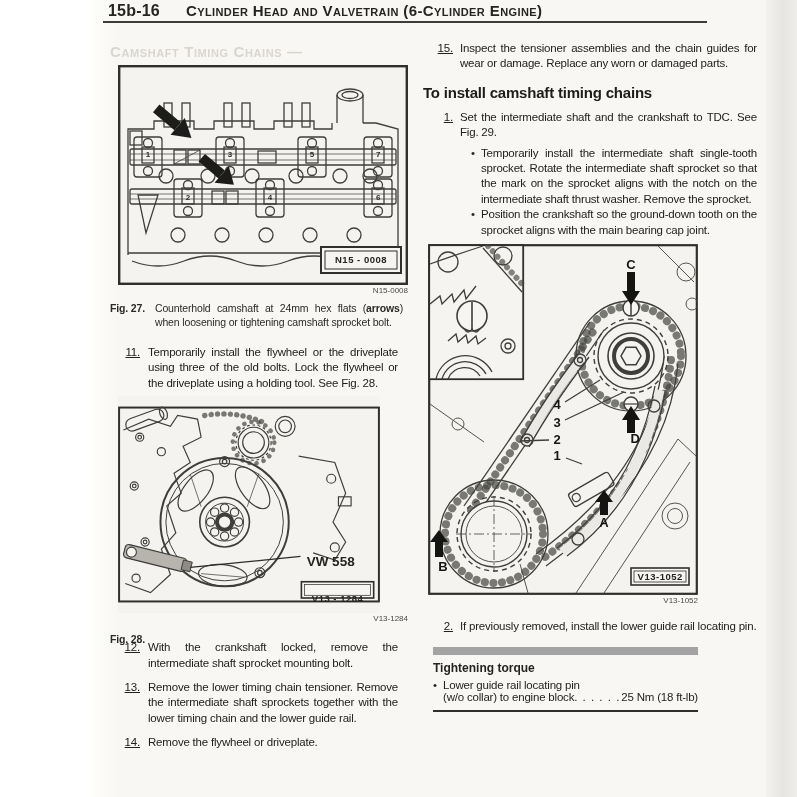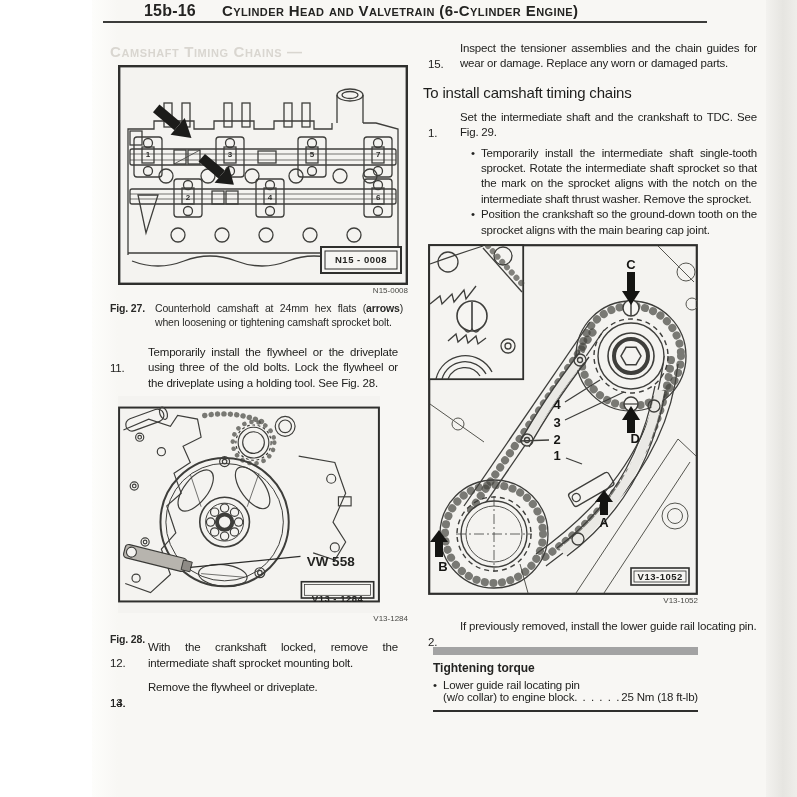--- a/index.html
+++ b/index.html
@@ -8,21 +8,21 @@
     background:#ffffff;
     font-family:"Liberation Sans", sans-serif;
     color:#242422;
   }
   .paper{position:absolute;left:92px;top:0;right:0;bottom:0;
     background:linear-gradient(90deg,#fdfdfb 0px,#f8f7f4 26px,#f8f7f4 100%);}
   .edge-band{position:absolute;top:0;bottom:0;right:0;width:31px;
     background:linear-gradient(90deg,#f3f2ef,#e6e5e1 55%,#efeeea);}
   
   .hdr{position:absolute;left:108px;top:2px;display:flex;align-items:baseline;gap:26px;}
-  .hdr-num{font-size:16px;font-weight:bold;letter-spacing:.2px;margin-left:36px;}
+  .hdr-num{font-size:16px;font-weight:bold;letter-spacing:.2px;}
   .hdr-title{font-size:15px;font-weight:600;font-variant:small-caps;letter-spacing:.4px;}
   .hdr-rule{position:absolute;left:103px;top:21px;width:604px;height:2px;background:#3c3c3a;}
   
   .col-left{position:absolute;left:108px;top:36px;width:302px;}
   .col-right{position:absolute;left:423px;top:36px;width:336px;}
   .ghost{font-size:15px;font-weight:bold;font-variant:small-caps;letter-spacing:.6px;
     color:#d9d6d0;filter:blur(.4px);margin:7px 0 0 2px;white-space:nowrap;}
   
   .figbox{position:relative;background:#f4f3f0;}
   .fig27{margin:5px 0 0 10px;width:290px;height:220px;}
@@ -41,26 +41,26 @@
   
   .caption{position:relative;font-size:10.5px;line-height:13.5px;letter-spacing:-.15px;
     color:#2a2a28;text-align:justify;}
   .caption .figlab{position:absolute;left:0;top:0;font-weight:bold;}
   .cap-l{margin:7px 0 0 2px;padding-left:45px;width:248px;}
   .cap-r{margin:7px 0 0 5px;padding-left:38px;width:296px;}
   .bold{font-weight:bold;}
   
   .step{position:relative;font-size:11.5px;line-height:15.4px;letter-spacing:-.2px;
     text-align:justify;color:#222220;}
-  .step .num{position:absolute;left:0;top:16px;text-align:left;}
+  .step .num{position:absolute;left:0;top:0;text-align:right;text-decoration:underline;}
   .col-left .step{padding-left:38px;margin-left:2px;width:250px;}
   .col-left .step .num{width:30px;}
   .col-right .step{padding-left:32px;margin-left:5px;width:297px;}
   .col-right .step .num{width:25px;}
-  .sec-head{font-size:15px;font-weight:normal;letter-spacing:-.2px;margin:12px 0 8px 0;color:#1d1d1b;}
+  .sec-head{font-size:15px;font-weight:bold;letter-spacing:-.2px;margin:12px 0 8px 0;color:#1d1d1b;}
   .bullet{position:relative;margin-left:48px;padding-left:10px;width:276px;
     font-size:11.5px;line-height:15.4px;letter-spacing:-.2px;text-align:justify;color:#222220;}
   .bullet .mark{position:absolute;left:0;top:0;}
   
   .torque{margin:13px 0 0 10px;width:265px;border-top:8px solid #a3a3a3;border-bottom:2px solid #2f2f2d;
     padding:4px 0 7px 0;}
   .torque-title{font-size:12px;font-weight:bold;margin:2px 0 4px 0;}
   .torque-line1{font-size:11.5px;letter-spacing:-.2px;position:relative;padding-left:10px;}
   .torque-line1 .mark{position:absolute;left:0;}
   .torque-line2{font-size:11.5px;letter-spacing:-.2px;display:flex;align-items:baseline;padding-left:10px;}
@@ -309,20 +309,21 @@
   <div class="caption cap-l" style="margin-top:10px;">
     <span class="figlab">Fig. 28.</span>
   </div>
 
   <div class="step" style="margin-top:17px;">
     <span class="num">12.</span>
     <span>With the crankshaft locked, remove the intermediate shaft sprocket mounting bolt.</span>
   </div>
   <div class="step" style="margin-top:9px;">
     <span class="num">13.</span>
+    <span>Remove the lower timing chain tensioner. Remove the intermediate shaft sprockets together with the lower timing chain and the lower guide rail.</span>
   </div>
   <div class="step" style="margin-top:9px;">
     <span class="num">14.</span>
     <span>Remove the flywheel or driveplate.</span>
   </div>
 </div>
 
 <div class="col-right">
 
   <div class="step" style="margin-top:5px;">

